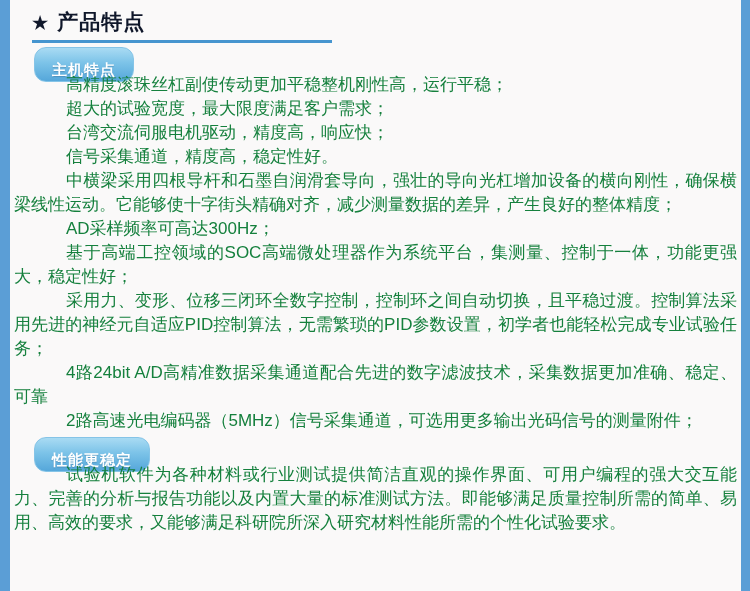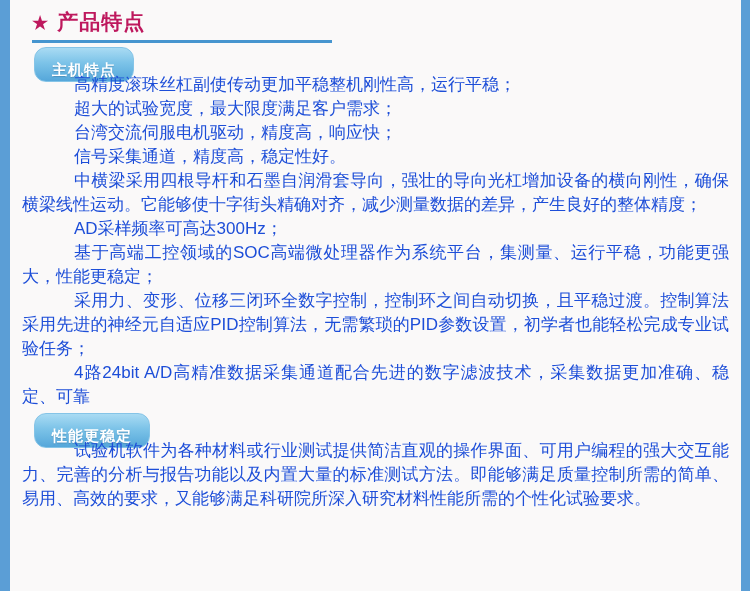--- a/index.html
+++ b/index.html
@@ -15,21 +15,21 @@
   .side-bar.right { right: 0; width: 9px;  }
   .content {
     position: absolute;
     left: 10px; right: 9px; top: 0;
     height: 591px;
   }
   .header { padding: 9px 0 0 22px; }
   .title-row {
     font-size: 21px;
     font-weight: bold;
-    color: #be185d;
+    color: #0f172a;
     letter-spacing: 1px;
     line-height: 26px;
     white-space: nowrap;
   }
   .star { font-size: 18px; margin-right: 8px; }
   .title-underline {
     width: 300px; height: 3px;
     background: #4695cf;
     margin-top: 4px;
   }
@@ -41,24 +41,24 @@
     border: 1px solid #85c4e7;
     background: linear-gradient(180deg, #a9dbf3 0%, #7cc3e8 45%, #55a7da 100%);
     color: #ffffff;
     font-size: 15px;
     font-weight: bold;
     line-height: 17px;
     text-shadow: 0 1px 1px rgba(40,90,130,0.35);
     letter-spacing: 1px;
   }
   .para {
-    margin: 0 12px;
+    margin: 0 4px;
     font-size: 17px;
     line-height: 24px;
-    color: #1d4ed8;
+    color: #15803d;
     text-indent: 52px;
     text-align: justify;
   }
 </style>
 </head>
 <body>
 
 <div class="side-bar left"></div>
 <div class="side-bar right"></div>
 
@@ -77,23 +77,24 @@
     </div>
     <p class="para">高精度滚珠丝杠副使传动更加平稳整机刚性高，运行平稳；</p>
     <p class="para">超大的试验宽度，最大限度满足客户需求；</p>
     <p class="para">台湾交流伺服电机驱动，精度高，响应快；</p>
     <p class="para">信号采集通道，精度高，稳定性好。</p>
     <p class="para">中横梁采用四根导杆和石墨自润滑套导向，强壮的导向光杠增加设备的横向刚性，确保横梁线性运动。它能够使十字街头精确对齐，减少测量数据的差异，产生良好的整体精度；</p>
   </div>
 
   <div class="section">
     <p class="para">AD采样频率可高达300Hz；</p>
-    <p class="para">基于高端工控领域的SOC高端微处理器作为系统平台，集测量、运行平稳，功能更强大，性能更稳定；</p>
+    <p class="para">基于高端工控领域的SOC高端微处理器作为系统平台，集测量、控制于一体，功能更强大，稳定性好；</p>
     <p class="para">采用力、变形、位移三闭环全数字控制，控制环之间自动切换，且平稳过渡。控制算法采用先进的神经元自适应PID控制算法，无需繁琐的PID参数设置，初学者也能轻松完成专业试验任务；</p>
     <p class="para">4路24bit A/D高精准数据采集通道配合先进的数字滤波技术，采集数据更加准确、稳定、可靠</p>
+    <p class="para">2路高速光电编码器（5MHz）信号采集通道，可选用更多输出光码信号的测量附件；</p>
   </div>
 
   <div class="section">
     <div class="pill-row">
       <span class="pill">性能更稳定</span>
     </div>
     <p class="para">试验机软件为各种材料或行业测试提供简洁直观的操作界面、可用户编程的强大交互能力、完善的分析与报告功能以及内置大量的标准测试方法。即能够满足质量控制所需的简单、易用、高效的要求，又能够满足科研院所深入研究材料性能所需的个性化试验要求。</p>
   </div>
 
 </div>

